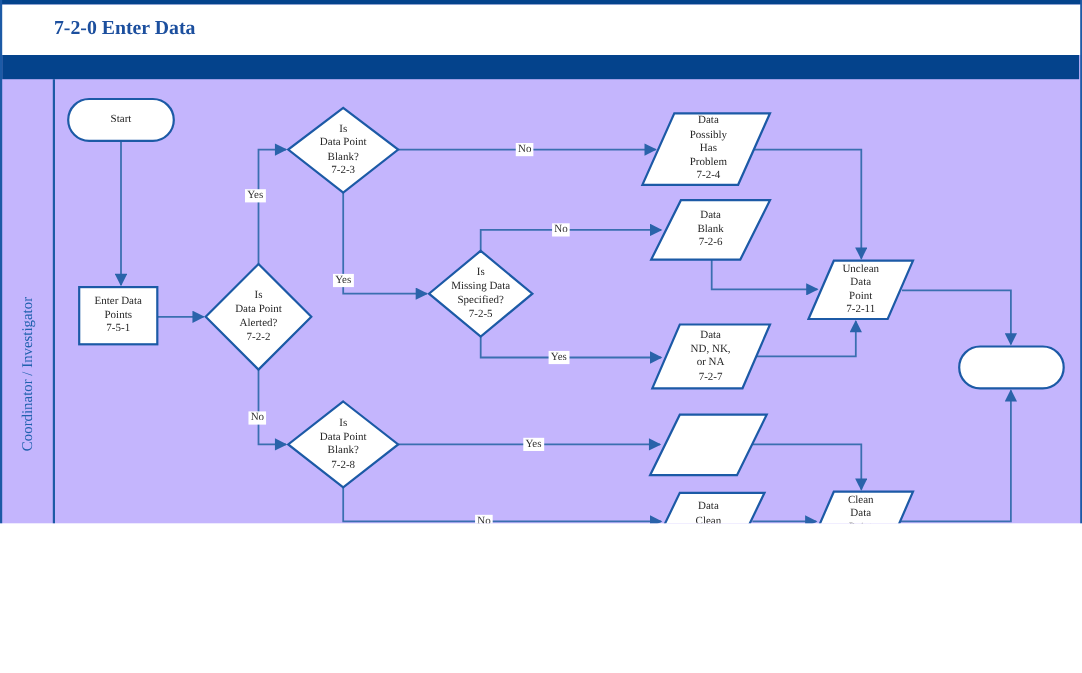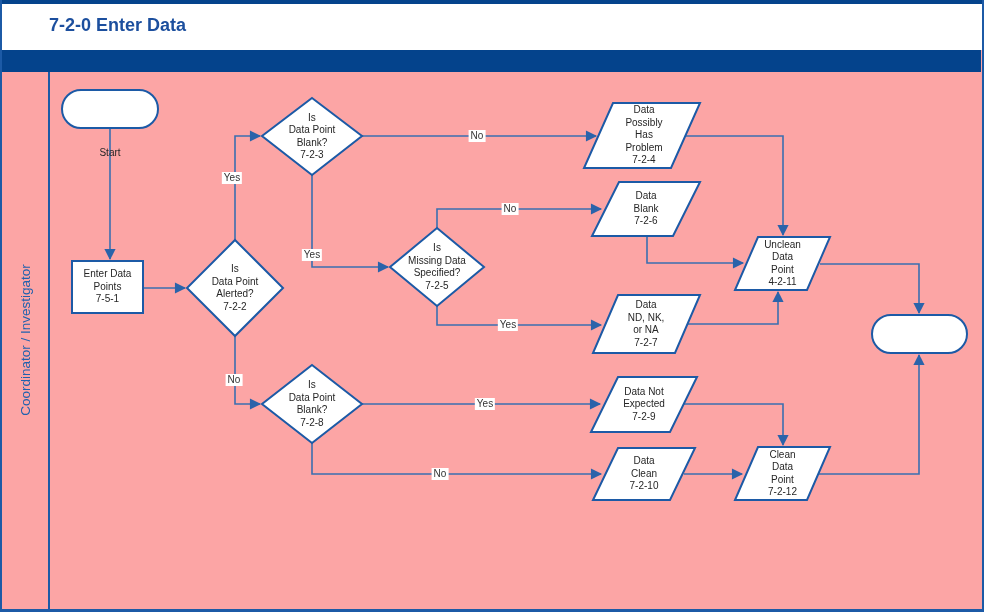--- a/index.html
+++ b/index.html
@@ -1,18 +1,18 @@
 <!DOCTYPE html>
 <html><head>
 <meta charset="utf-8">
 <style>
   html,body{margin:0;padding:0;background:#fff;}
   .page{
-    position:relative;width:984px;height:612px;background:#fca5a5;overflow:hidden;
-    font-family:Liberation Sans, sans-serif;
+    position:relative;width:984px;height:476px;background:#c4b5fd;overflow:hidden;
+    font-family:Liberation Serif, serif;
   }
   
   .border-top{position:absolute;left:0;top:0;width:984px;height:4px;background:#04438C;}
   .border-left{position:absolute;left:0;top:0;width:2px;height:612px;background:#1C5AA6;}
   .border-right{position:absolute;right:0;top:0;width:2px;height:612px;background:#1C5AA6;}
   .border-bottom{position:absolute;left:0;top:609px;width:984px;height:3px;background:#1C5AA6;}
 
   .header{position:absolute;left:0;top:4px;width:984px;height:46px;background:#fff;}
   .page-title{
     position:absolute;left:49px;top:11px;
@@ -90,21 +90,21 @@
     <polygon class="shape" points="619,182 700,182 673,236 592,236"></polygon>
     <polygon class="shape" points="618,295 700,295 675,353 593,353"></polygon>
     <polygon class="shape" points="312,365 362,404 312,443 262,404"></polygon>
     <polygon class="shape" points="618,377 697,377 670,432 591,432"></polygon>
     <polygon class="shape" points="618,448 695,448 670,500 593,500"></polygon>
     <polygon class="shape" points="758,237 830,237 807,290 735,290"></polygon>
     <polygon class="shape" points="758,447 830,447 807,500 735,500"></polygon>
     <rect class="shape" x="872" y="315" width="95" height="38" rx="19" ry="19"></rect>
   </svg>
 
-  <div class="node-label" style="left:62px;top:90px;width:96px;height:38px;margin-top:44px;">Start</div>
+  <div class="node-label" style="left:62px;top:90px;width:96px;height:38px;">Start</div>
   <div class="node-label" style="left:72px;top:261px;width:71px;height:52px;">Enter Data
 Points
 7-5-1</div>
   <div class="node-label" style="left:189px;top:246px;width:92px;height:84px;">Is
 Data Point
 Alerted?
 7-2-2</div>
   <div class="node-label" style="left:264px;top:99px;width:96px;height:75px;">Is
 Data Point
 Blank?
@@ -122,30 +122,27 @@
 Blank
 7-2-6</div>
   <div class="node-label" style="left:597px;top:295px;width:98px;height:58px;">Data
 ND, NK,
 or NA
 7-2-7</div>
   <div class="node-label" style="left:264px;top:365px;width:96px;height:78px;">Is
 Data Point
 Blank?
 7-2-8</div>
-  <div class="node-label" style="left:595px;top:377px;width:98px;height:55px;">Data Not
-Expected
-7-2-9</div>
   <div class="node-label" style="left:596px;top:448px;width:96px;height:52px;">Data
 Clean
 7-2-10</div>
   <div class="node-label" style="left:737px;top:237px;width:91px;height:53px;">Unclean
 Data
 Point
-4-2-11</div>
+7-2-11</div>
   <div class="node-label" style="left:737px;top:447px;width:91px;height:53px;">Clean
 Data
 Point
 7-2-12</div>
 
   <div class="edge-label" style="left:232px;top:178px;">Yes</div>
   <div class="edge-label" style="left:477px;top:136px;">No</div>
   <div class="edge-label" style="left:312px;top:255px;">Yes</div>
   <div class="edge-label" style="left:510px;top:209px;">No</div>
   <div class="edge-label" style="left:508px;top:325px;">Yes</div>

